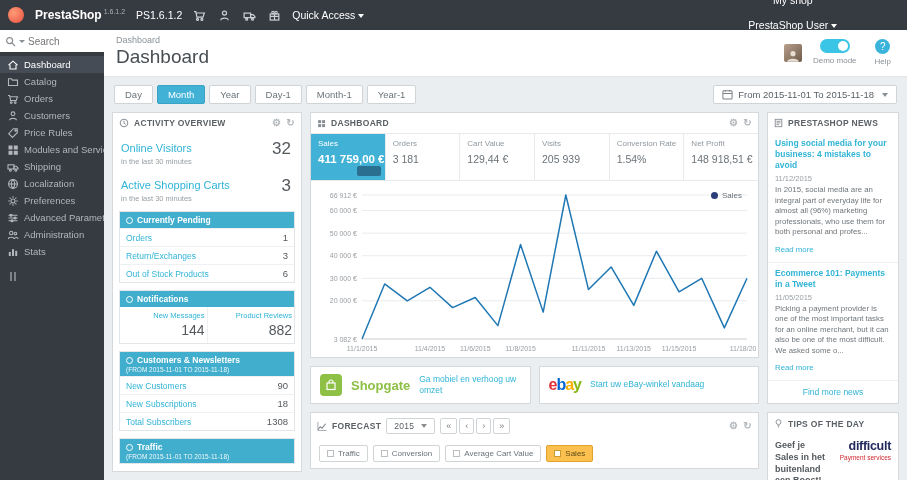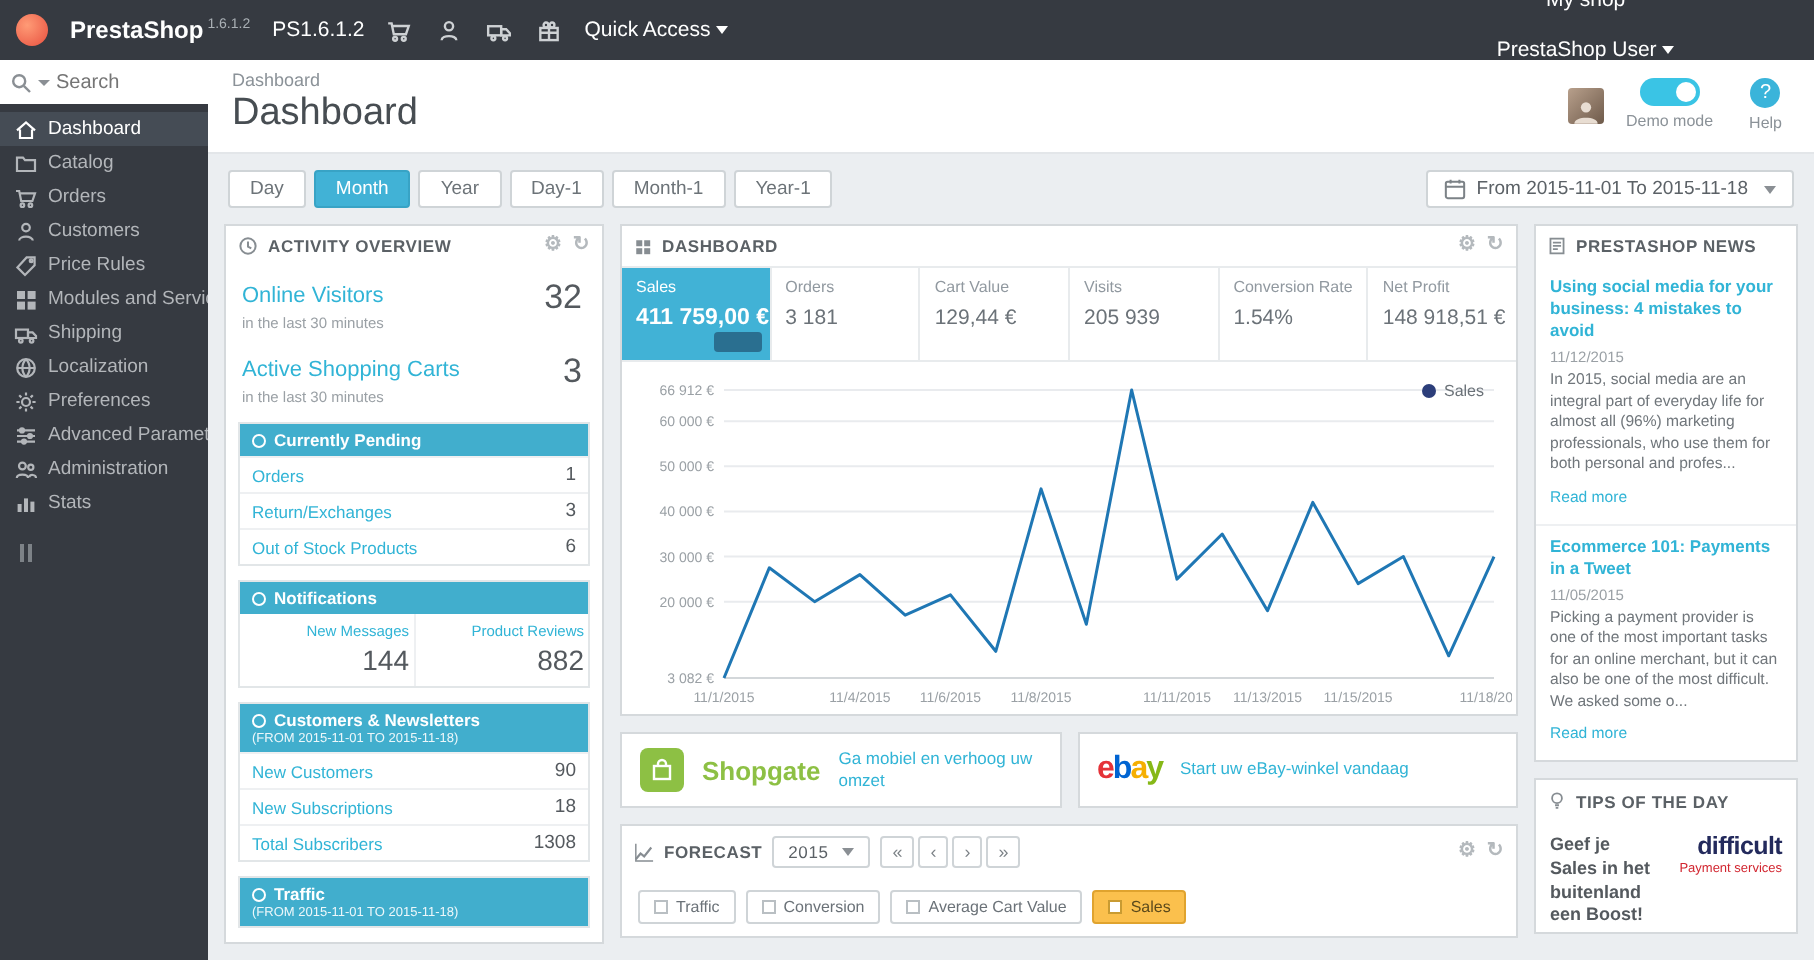--- a/index.html
+++ b/index.html
@@ -617,20 +617,21 @@
           <div class="n-date">11/12/2015</div>
           <div class="n-body">In 2015, social media are an integral part of everyday life for almost all (96%) marketing professionals, who use them for both personal and profes...</div>
           <span class="n-read">Read more</span>
         </div>
         <div class="news-item">
           <div class="n-title">Ecommerce 101: Payments in a Tweet</div>
           <div class="n-date">11/05/2015</div>
           <div class="n-body">Picking a payment provider is one of the most important tasks for an online merchant, but it can also be one of the most difficult. We asked some o...</div>
           <span class="n-read">Read more</span>
         </div>
+        <span class="n-more">Find more news</span>
       </div>
 
       <div class="panel">
         <div class="panel-h">
           <span class="ph-icon">
               <svg width="9" height="11" viewBox="0 0 11 12" fill="none" stroke="currentColor" stroke-width="1.1">
                 <circle cx="5.5" cy="4.3" r="3"></circle>
                 <path d="M4.3 8.6h2.4M4.7 10.2h1.6"></path>
               </svg>
             </span>

